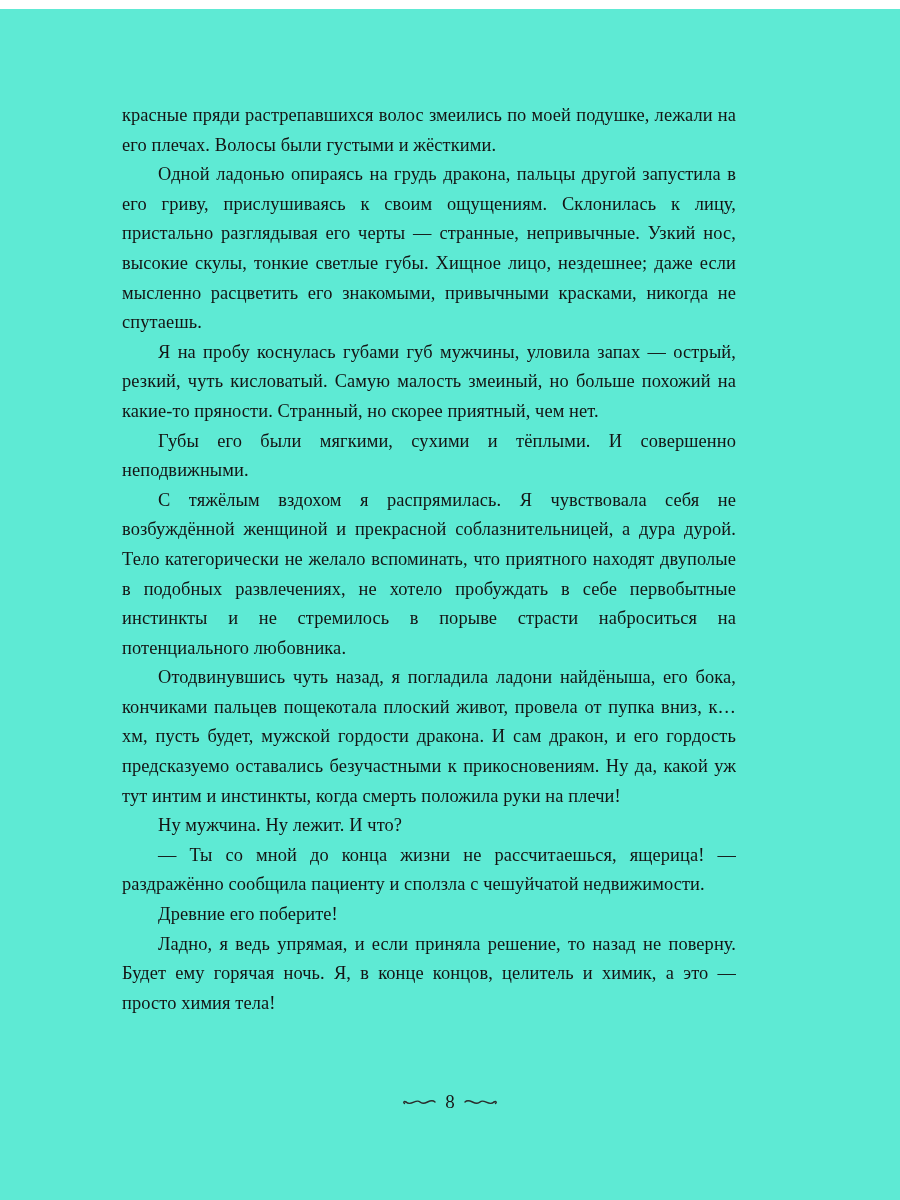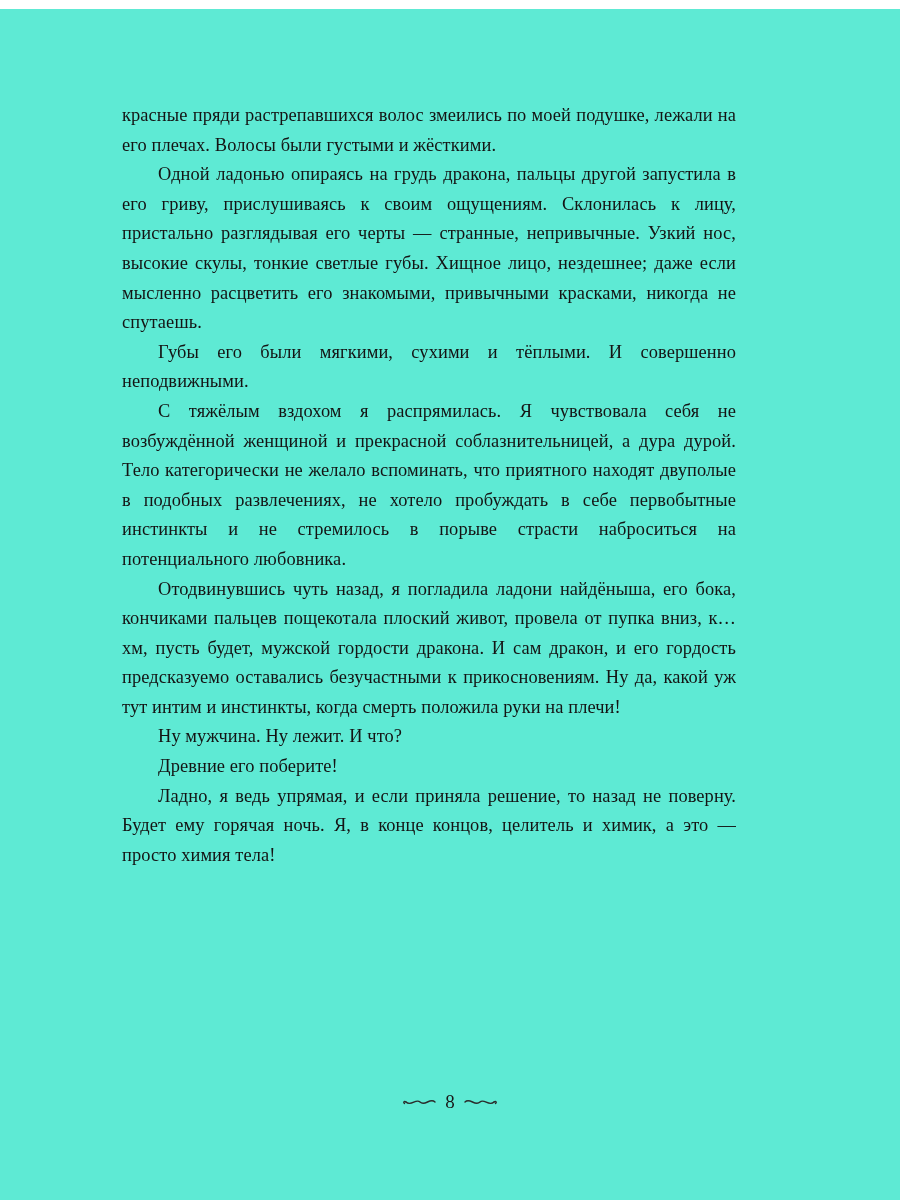--- a/index.html
+++ b/index.html
@@ -69,24 +69,26 @@
   .orn svg { display: block; }
 </style>
 </head>
 <body>
 
 <div class="page">
 
   <div class="text-column">
     <p class="para">красные пряди растрепавшихся волос змеились по моей подушке, лежали на его плечах. Волосы были густыми и жёсткими.</p>
     <p class="para indent">Одной ладонью опираясь на грудь дракона, пальцы другой запустила в его гриву, прислушиваясь к своим ощущениям. Склонилась к лицу, пристально разглядывая его черты — странные, непривычные. Узкий нос, высокие скулы, тонкие светлые губы. Хищное лицо, нездешнее; даже если мысленно расцветить его знакомыми, привычными красками, никогда не спутаешь.</p>
+    <p class="para indent">Я на пробу коснулась губами губ мужчины, уловила запах — острый, резкий, чуть кисловатый. Самую малость змеиный, но больше похожий на какие-то пряности. Странный, но скорее приятный, чем нет.</p>
     <p class="para indent">Губы его были мягкими, сухими и тёплыми. И совершенно неподвижными.</p>
     <p class="para indent">С тяжёлым вздохом я распрямилась. Я чувствовала себя не возбуждённой женщиной и прекрасной соблазнительницей, а дура дурой. Тело категорически не желало вспоминать, что приятного находят двуполые в подобных развлечениях, не хотело пробуждать в себе первобытные инстинкты и не стремилось в порыве страсти наброситься на потенциального любовника.</p>
     <p class="para indent">Отодвинувшись чуть назад, я погладила ладони найдёныша, его бока, кончиками пальцев пощекотала плоский живот, провела от пупка вниз, к… хм, пусть будет, мужской гордости дракона. И сам дракон, и его гордость предсказуемо оставались безучастными к прикосновениям. Ну да, какой уж тут интим и инстинкты, когда смерть положила руки на плечи!</p>
     <p class="para indent">Ну мужчина. Ну лежит. И что?</p>
+    <p class="para indent">— Ты со мной до конца жизни не рассчитаешься, ящерица! — раздражённо сообщила пациенту и сползла с чешуйчатой недвижимости.</p>
     <p class="para indent">Древние его поберите!</p>
     <p class="para indent">Ладно, я ведь упрямая, и если приняла решение, то назад не поверну. Будет ему горячая ночь. Я, в конце концов, целитель и химик, а это — просто химия тела!</p>
   </div>
 
   <div class="footer">
     <span class="folio-wrap">
       <span class="orn">
         <svg viewBox="0 0 34 14" width="34" height="14" aria-hidden="true">
           <path d="M33 7 C28 2, 23 12, 18 7 C14 3, 9 12, 4 7" fill="none" stroke="#2a2a2a" stroke-width="1.4" stroke-linecap="round"></path>
           <path d="M4 7 C2 5.5, 1 7.5, 2.5 8.5" fill="none" stroke="#2a2a2a" stroke-width="1.4" stroke-linecap="round"></path>

